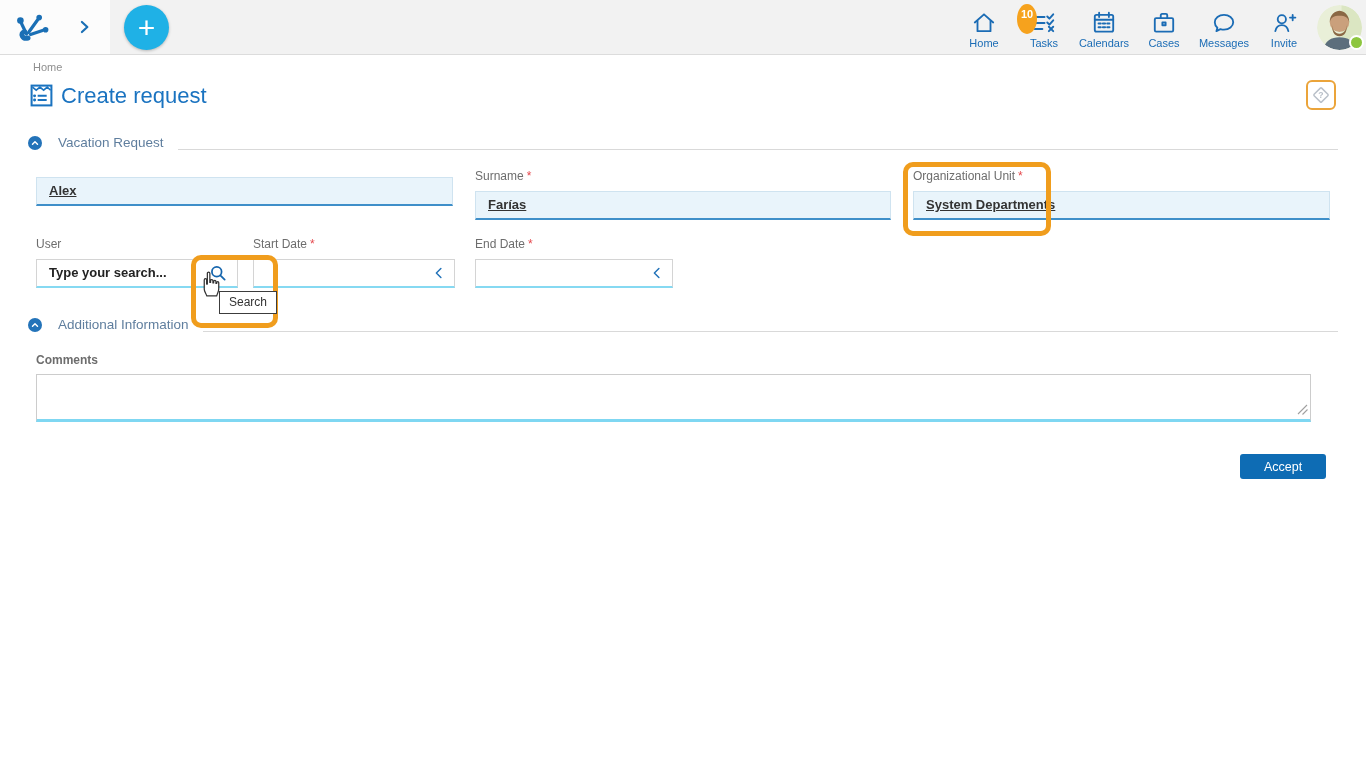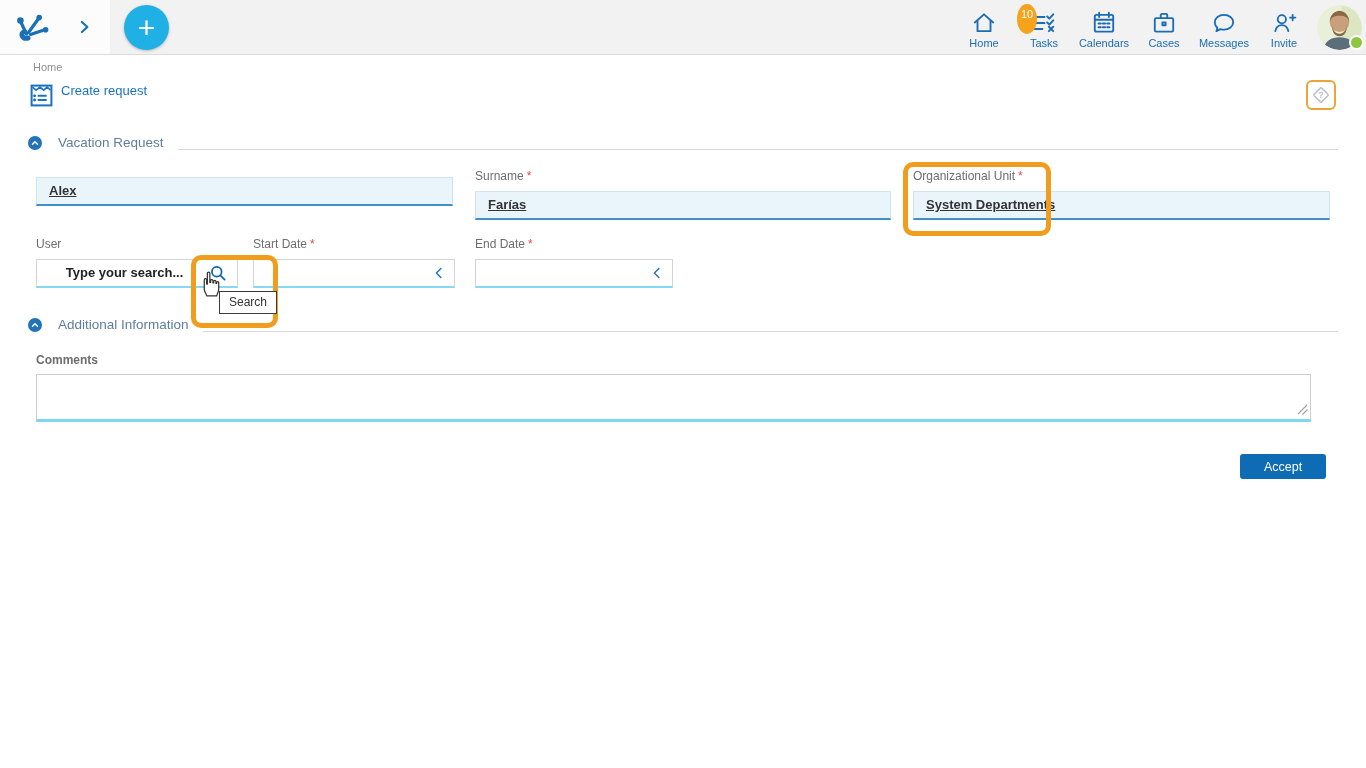--- a/index.html
+++ b/index.html
@@ -15,32 +15,32 @@
   .expand-chev { position:absolute; left:74px; top:17px; cursor:pointer; }
   .plus-btn { position:absolute; left:124px; top:5px; width:45px; height:45px; border:none;
               border-radius:50%; background:#1fb1e6; color:#fff; font-size:30px; font-weight:400;
               line-height:41px; text-align:center; cursor:pointer; box-shadow:0 1px 3px rgba(0,0,0,.25); }
   .nav { position:absolute; right:52px; top:4px; height:50px; display:flex; }
   .nav-item { width:60px; padding-top:6px; display:flex; flex-direction:column; align-items:center;
               cursor:pointer; position:relative; color:#1b6cb5; }
   .nav-item svg { display:block; }
   .nav-label { font-size:11px; margin-top:1px; color:#1b6cb5; }
   .badge { position:absolute; top:0; left:50%; margin-left:-27px; width:20px; height:30px;
-           border-radius:50%; background:#f6a21d; color:#fff; font-size:11px; font-weight:normal;
+           border-radius:50%; background:#f6a21d; color:#fff; font-size:11px; font-weight:bold;
            line-height:20px; text-align:center; z-index:2; }
   .avatar { position:absolute; left:1317px; top:5px; width:45px; height:45px; border-radius:50%;
             overflow:visible; cursor:pointer; }
   .avatar svg.photo { border-radius:50%; display:block; }
   .status-dot { position:absolute; right:-2px; bottom:0; width:15px; height:15px; border-radius:50%;
                 background:#8dc63f; border:2px solid #fff; }
 
   
   .breadcrumb { position:absolute; left:33px; top:61px; font-size:11px; color:#8f8f8f; }
   .title-icon { position:absolute; left:28px; top:82px; }
-  .page-title { position:absolute; left:61px; top:83px; font-size:13px; color:#1a73c0; }
+  .page-title { position:absolute; left:61px; top:83px; font-size:22px; color:#1a73c0; }
   .help-btn { position:absolute; left:1306px; top:80px; width:30px; height:30px; background:#fff;
               border:2px solid #eba43a; border-radius:6px; display:flex; align-items:center;
               justify-content:center; cursor:pointer; }
 
   
   .section-hd { position:absolute; left:28px; width:1310px; height:14px; display:flex; align-items:flex-end; }
   .sec-circle { width:14px; height:14px; border-radius:50%; background:#2373b9; display:flex;
                 align-items:center; justify-content:center; cursor:pointer; flex:0 0 auto; }
   .sec-title { margin-left:16px; font-size:13.5px; color:#5f7e9e; white-space:nowrap; }
   .sec-line { flex:1; height:1px; background:#d9d9d9; margin-left:14px; }
@@ -49,21 +49,21 @@
   .fgroup { position:absolute; }
   .flabel { font-size:12px; color:#6d6d6d; height:14px; line-height:14px; }
   .req { color:#e5484d; margin-left:3px; }
   .input { margin-top:8px; height:29px; line-height:26px; font-size:13px; font-weight:700;
            color:#333; padding:0 12px; background:#fff; }
   .input.ro { background:#e9f4fb; border:1px solid #cfe3f0; border-bottom:2px solid #3f8fc9;text-decoration:underline; }
   .input.ed { border:1px solid #d4d4d4; border-bottom:2px solid #86d9f2; position:relative; }
   .datechev { position:absolute; right:6px; top:4px; cursor:pointer; }
 
   .search-wrap { position:absolute; display:flex; height:29px; background:#fff;
-                 border:1px solid #d4d4d4; border-bottom:2px solid #86d9f2;text-align:center; }
+                 border:1px solid #d4d4d4; border-bottom:2px solid #86d9f2; }
   .search-input { width:163px; padding-left:12px; font-size:13px; font-weight:700; color:#222;
                   line-height:26px; }
   .search-btn { width:36px; display:flex; align-items:center; justify-content:center; cursor:pointer;
                 background:#fff; border:none; }
 
   .ta-wrap { position:absolute; left:36px; top:374px; width:1275px; height:48px; }
   textarea.comments { width:100%; height:100%; resize:none; border:1px solid #cccccc;
                       border-bottom:3px solid #7fd7f2; outline:none; font-family:"Liberation Sans",sans-serif;
                       font-size:13px; padding:4px 8px; }
   .ta-handle { position:absolute; right:3px; bottom:7px; pointer-events:none; }

